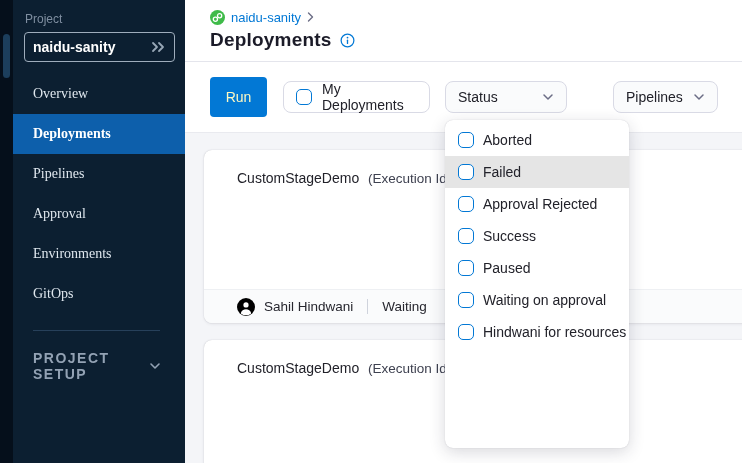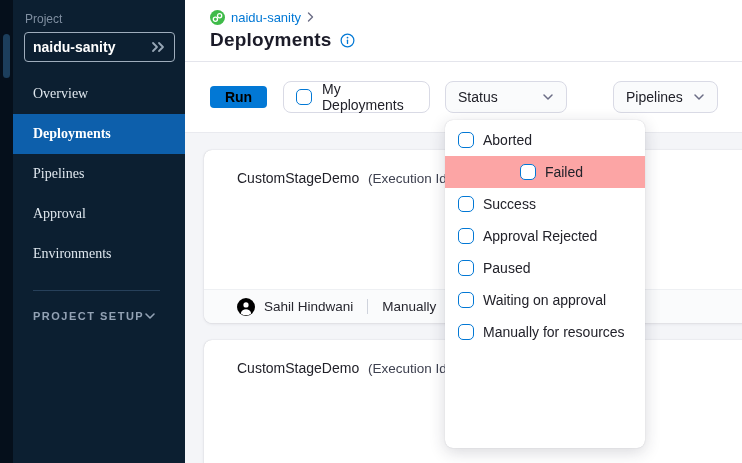--- a/index.html
+++ b/index.html
@@ -11,53 +11,53 @@
   .module-strip{position:absolute;left:0;top:0;width:13px;height:100%;background:#050f1b;}
   .strip-thumb{position:absolute;left:3px;top:34px;width:7px;height:44px;border-radius:4px;background:#1c3e5c;}
   .sidebar-inner{position:absolute;left:13px;top:0;right:0;bottom:0;}
   .project-label{margin:12px 0 0 12px;font-size:12px;color:#7f8ea0;}
   .project-selector{margin:6px 10px 0 11px;height:28px;border:1px solid #9fadbc;border-radius:4px;display:flex;align-items:center;justify-content:space-between;padding:0 8px;cursor:pointer;background:transparent;}
   .project-name{color:#fff;font-weight:700;font-size:14px;}
   .nav{margin-top:12px;}
   .nav-item{height:40px;display:flex;align-items:center;padding-left:20px;color:#dfe7ee;font-size:14px;cursor:pointer;font-family:Liberation Serif, serif;}
   .nav-item.active{background:#0d5fab;color:#fff;font-weight:600;}
   .nav-divider{margin:16px 25px 0 20px;border-top:1px solid #27405a;}
-  .project-setup{margin:19px 24px 0 20px;display:flex;align-items:center;justify-content:flex-start;color:#93a2b4;font-size:11px;letter-spacing:1.5px;font-weight:600;cursor:pointer;}
+  .project-setup{margin:19px 24px 0 20px;display:flex;align-items:center;justify-content:flex-end;color:#93a2b4;font-size:14px;letter-spacing:1.5px;font-weight:600;cursor:pointer;}
 
   
   .main{position:absolute;left:185px;top:0;width:557px;height:463px;background:#f4f5f8;}
   .page-header{height:62px;background:#fff;border-bottom:1px solid #e4e5ec;padding:9px 0 0 25px;box-sizing:border-box;}
   .breadcrumb{display:flex;align-items:center;gap:6px;height:16px;}
   .crumb-link{color:#0278d5;font-size:13px;cursor:pointer;}
   .title-row{margin-top:4px;display:flex;align-items:center;gap:8px;}
   .page-title{font-size:19px;font-weight:700;color:#1b1b28;letter-spacing:.2px;}
   .iconbox{display:inline-flex;align-items:center;justify-content:center;line-height:0;}
 
   .toolbar{height:71px;background:#fff;display:flex;align-items:center;padding-left:25px;box-sizing:border-box;border-bottom:1px solid #e9eaef;}
-  .btn-run{width:57px;height:22px;background:#0278d5;color:#000000;border:none;border-radius:4px;font-weight:700;font-size:14px;font-family:inherit;cursor:pointer;}
+  .btn-run{width:57px;height:40px;background:#0278d5;color:#fef9c3;border:none;border-radius:4px;font-weight:400;font-size:14px;font-family:inherit;cursor:pointer;}
   .btn-mydep{margin-left:16px;width:147px;height:32px;background:#fff;border:1px solid #d9dae5;border-radius:8px;display:flex;align-items:center;gap:10px;padding:0 12px;box-sizing:border-box;font-size:14px;color:#22222a;cursor:pointer;}
   .hcheck{width:16px;height:16px;border:1.5px solid #0278d5;border-radius:5px;background:#fff;box-sizing:border-box;flex:none;}
   .select{height:32px;background:#fafbfc;border:1px solid #d9dae5;border-radius:8px;display:flex;align-items:center;justify-content:space-between;padding:0 12px;box-sizing:border-box;font-size:14px;color:#22222a;cursor:pointer;}
   .select-status{margin-left:15px;width:122px;}
   .select-pipelines{margin-left:46px;width:105px;}
 
   .content{position:absolute;left:0;top:133px;width:557px;height:330px;background:#f4f5f8;}
   .card{position:absolute;left:19px;width:560px;background:#fff;border-radius:8px;box-shadow:0 0 1px rgba(40,41,61,.25),0 1px 3px rgba(96,97,112,.14);}
   .card1{top:17px;height:173px;}
   .card2{top:207px;height:170px;}
   .card-title-row{padding:20px 0 0 33px;font-size:14px;white-space:nowrap;overflow:hidden;}
   .card-pipeline{font-weight:400;color:#22222a;}
   .card-subtitle{color:#3e4150;margin-left:5px;font-size:13.5px;}
   .card-footer{position:absolute;left:0;right:0;bottom:0;height:33px;background:#fafbfc;border-top:1px solid #eef0f3;border-radius:0 0 8px 8px;display:flex;align-items:center;padding-left:33px;gap:9px;font-size:13.5px;color:#26262e;}
   .footer-sep{width:1px;height:15px;background:#cfd3dc;margin:0 5px;}
 
   
-  .dropdown-panel{position:absolute;left:260px;top:120px;width:200px;height:328px;background:#fff;border-radius:8px;box-shadow:0 4px 16px rgba(40,41,61,.18),0 0 1px rgba(40,41,61,.25);padding:4px 0;box-sizing:border-box;z-index:20;}
+  .dropdown-panel{position:absolute;left:260px;top:120px;width:184px;height:328px;background:#fff;border-radius:8px;box-shadow:0 4px 16px rgba(40,41,61,.18),0 0 1px rgba(40,41,61,.25);padding:4px 0;box-sizing:border-box;z-index:20;}
   .option-row{height:32px;display:flex;align-items:center;padding-left:13px;gap:9px;font-size:14px;color:#22222a;cursor:pointer;}
-  .option-row.highlighted{background:#fca5a5;justify-content:center;}
+  .option-row.highlighted{background:#e5e5e5;}
   .option-label{white-space:nowrap;}
 </style>
 </head>
 <body>
 
 <div class="app">
 
   <aside class="sidebar">
     <div class="module-strip">
       <div class="strip-thumb"></div>
@@ -80,20 +80,23 @@
             <span>Deployments</span>
           </div>
           <div class="nav-item">
             <span>Pipelines</span>
           </div>
           <div class="nav-item">
             <span>Approval</span>
           </div>
           <div class="nav-item">
             <span>Environments</span>
+          </div>
+          <div class="nav-item">
+            <span>GitOps</span>
           </div>
         </nav>
       <div class="nav-divider"></div>
       <div class="project-setup">
         <span>PROJECT SETUP</span>
         <span class="iconbox">
           <svg width="12" height="8" viewBox="0 0 12 8">
               <path d="M2 2l4 4 4-4" stroke="#93a2b4" stroke-width="1.6" fill="none" stroke-linecap="round" stroke-linejoin="round"></path>
             </svg>
         </span>
@@ -165,21 +168,21 @@
         <div class="card-footer">
           <span class="iconbox">
             <svg width="18" height="18" viewBox="0 0 18 18">
                 <circle cx="9" cy="9" r="9" fill="#000"></circle>
                 <circle cx="9" cy="6.9" r="2.6" fill="#fff"></circle>
                 <path d="M3.7 15.4c.7-2.8 2.9-4.2 5.3-4.2s4.6 1.4 5.3 4.2a9 9 0 0 1-10.6 0z" fill="#fff"></path>
               </svg>
           </span>
           <span>Sahil Hindwani</span>
           <span class="footer-sep"></span>
-          <span>Manually</span>
+          <span>Waiting</span>
         </div>
       </div>
 
       <div class="card card2">
         <div class="card-title-row">
           <span class="card-pipeline">CustomStageDemo</span>
           <span class="card-subtitle">(Execution Id</span>
         </div>
       </div>
 
@@ -189,34 +192,34 @@
         <div class="option-row">
           <span class="hcheck"></span>
           <span class="option-label">Aborted</span>
         </div>
         <div class="option-row highlighted">
           <span class="hcheck"></span>
           <span class="option-label">Failed</span>
         </div>
         <div class="option-row">
           <span class="hcheck"></span>
+          <span class="option-label">Approval Rejected</span>
+        </div>
+        <div class="option-row">
+          <span class="hcheck"></span>
           <span class="option-label">Success</span>
         </div>
         <div class="option-row">
           <span class="hcheck"></span>
-          <span class="option-label">Approval Rejected</span>
-        </div>
-        <div class="option-row">
-          <span class="hcheck"></span>
           <span class="option-label">Paused</span>
         </div>
         <div class="option-row">
           <span class="hcheck"></span>
           <span class="option-label">Waiting on approval</span>
         </div>
         <div class="option-row">
           <span class="hcheck"></span>
-          <span class="option-label">Manually for resources</span>
+          <span class="option-label">Hindwani for resources</span>
         </div>
       </div>
 
   </main>
 </div>
 
 </body></html>

